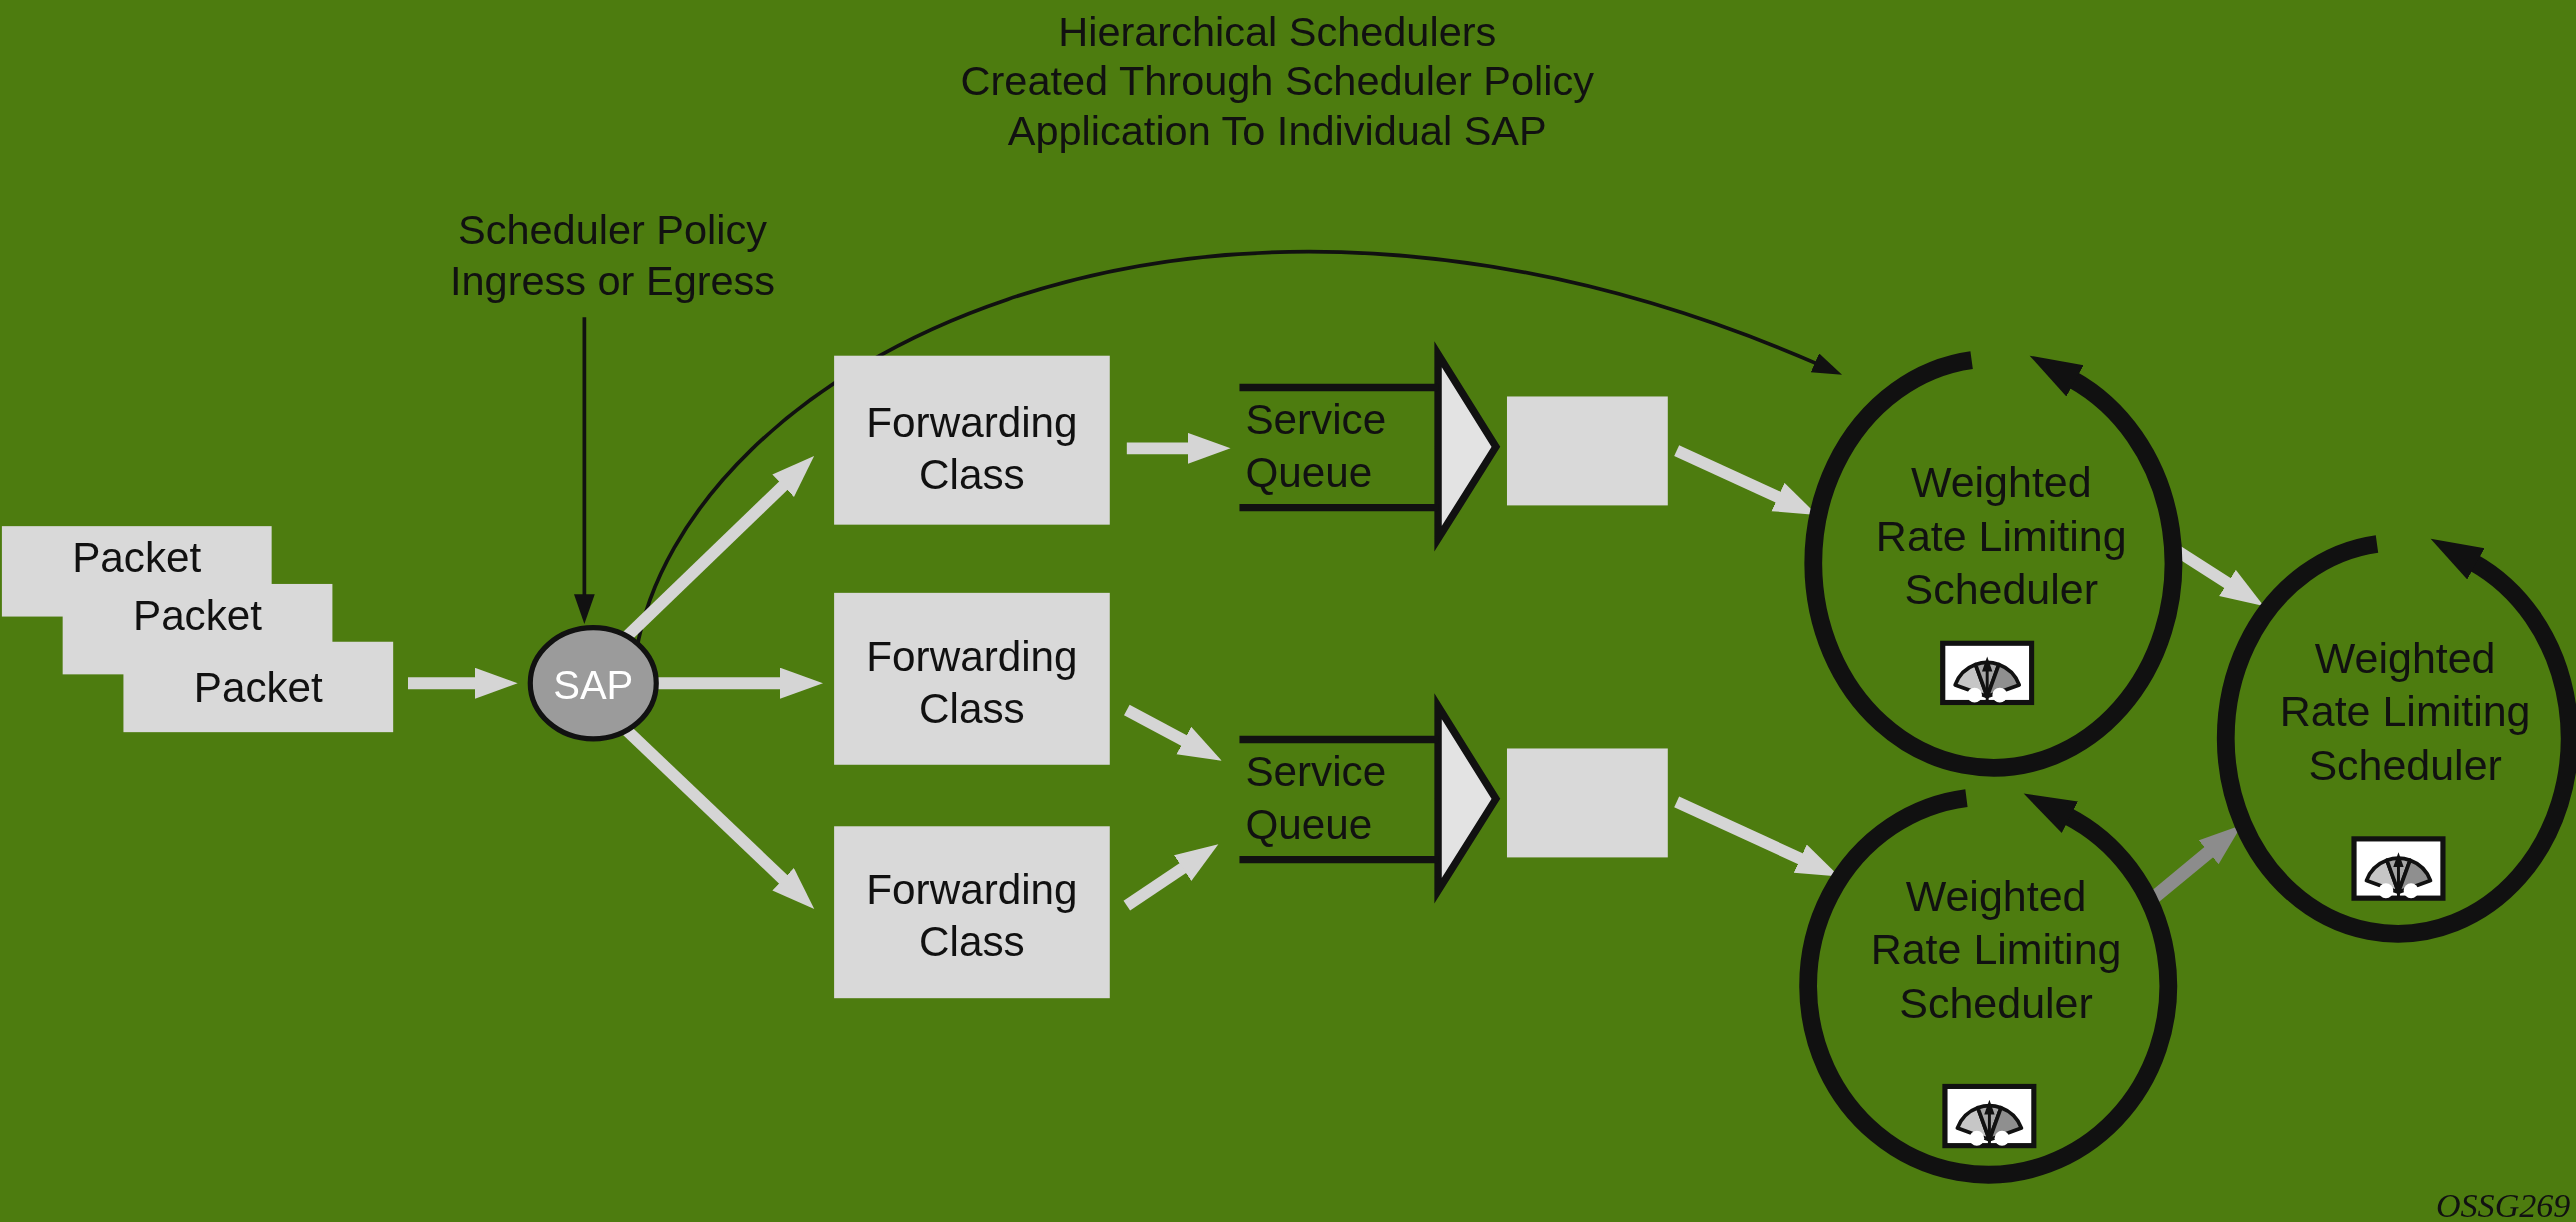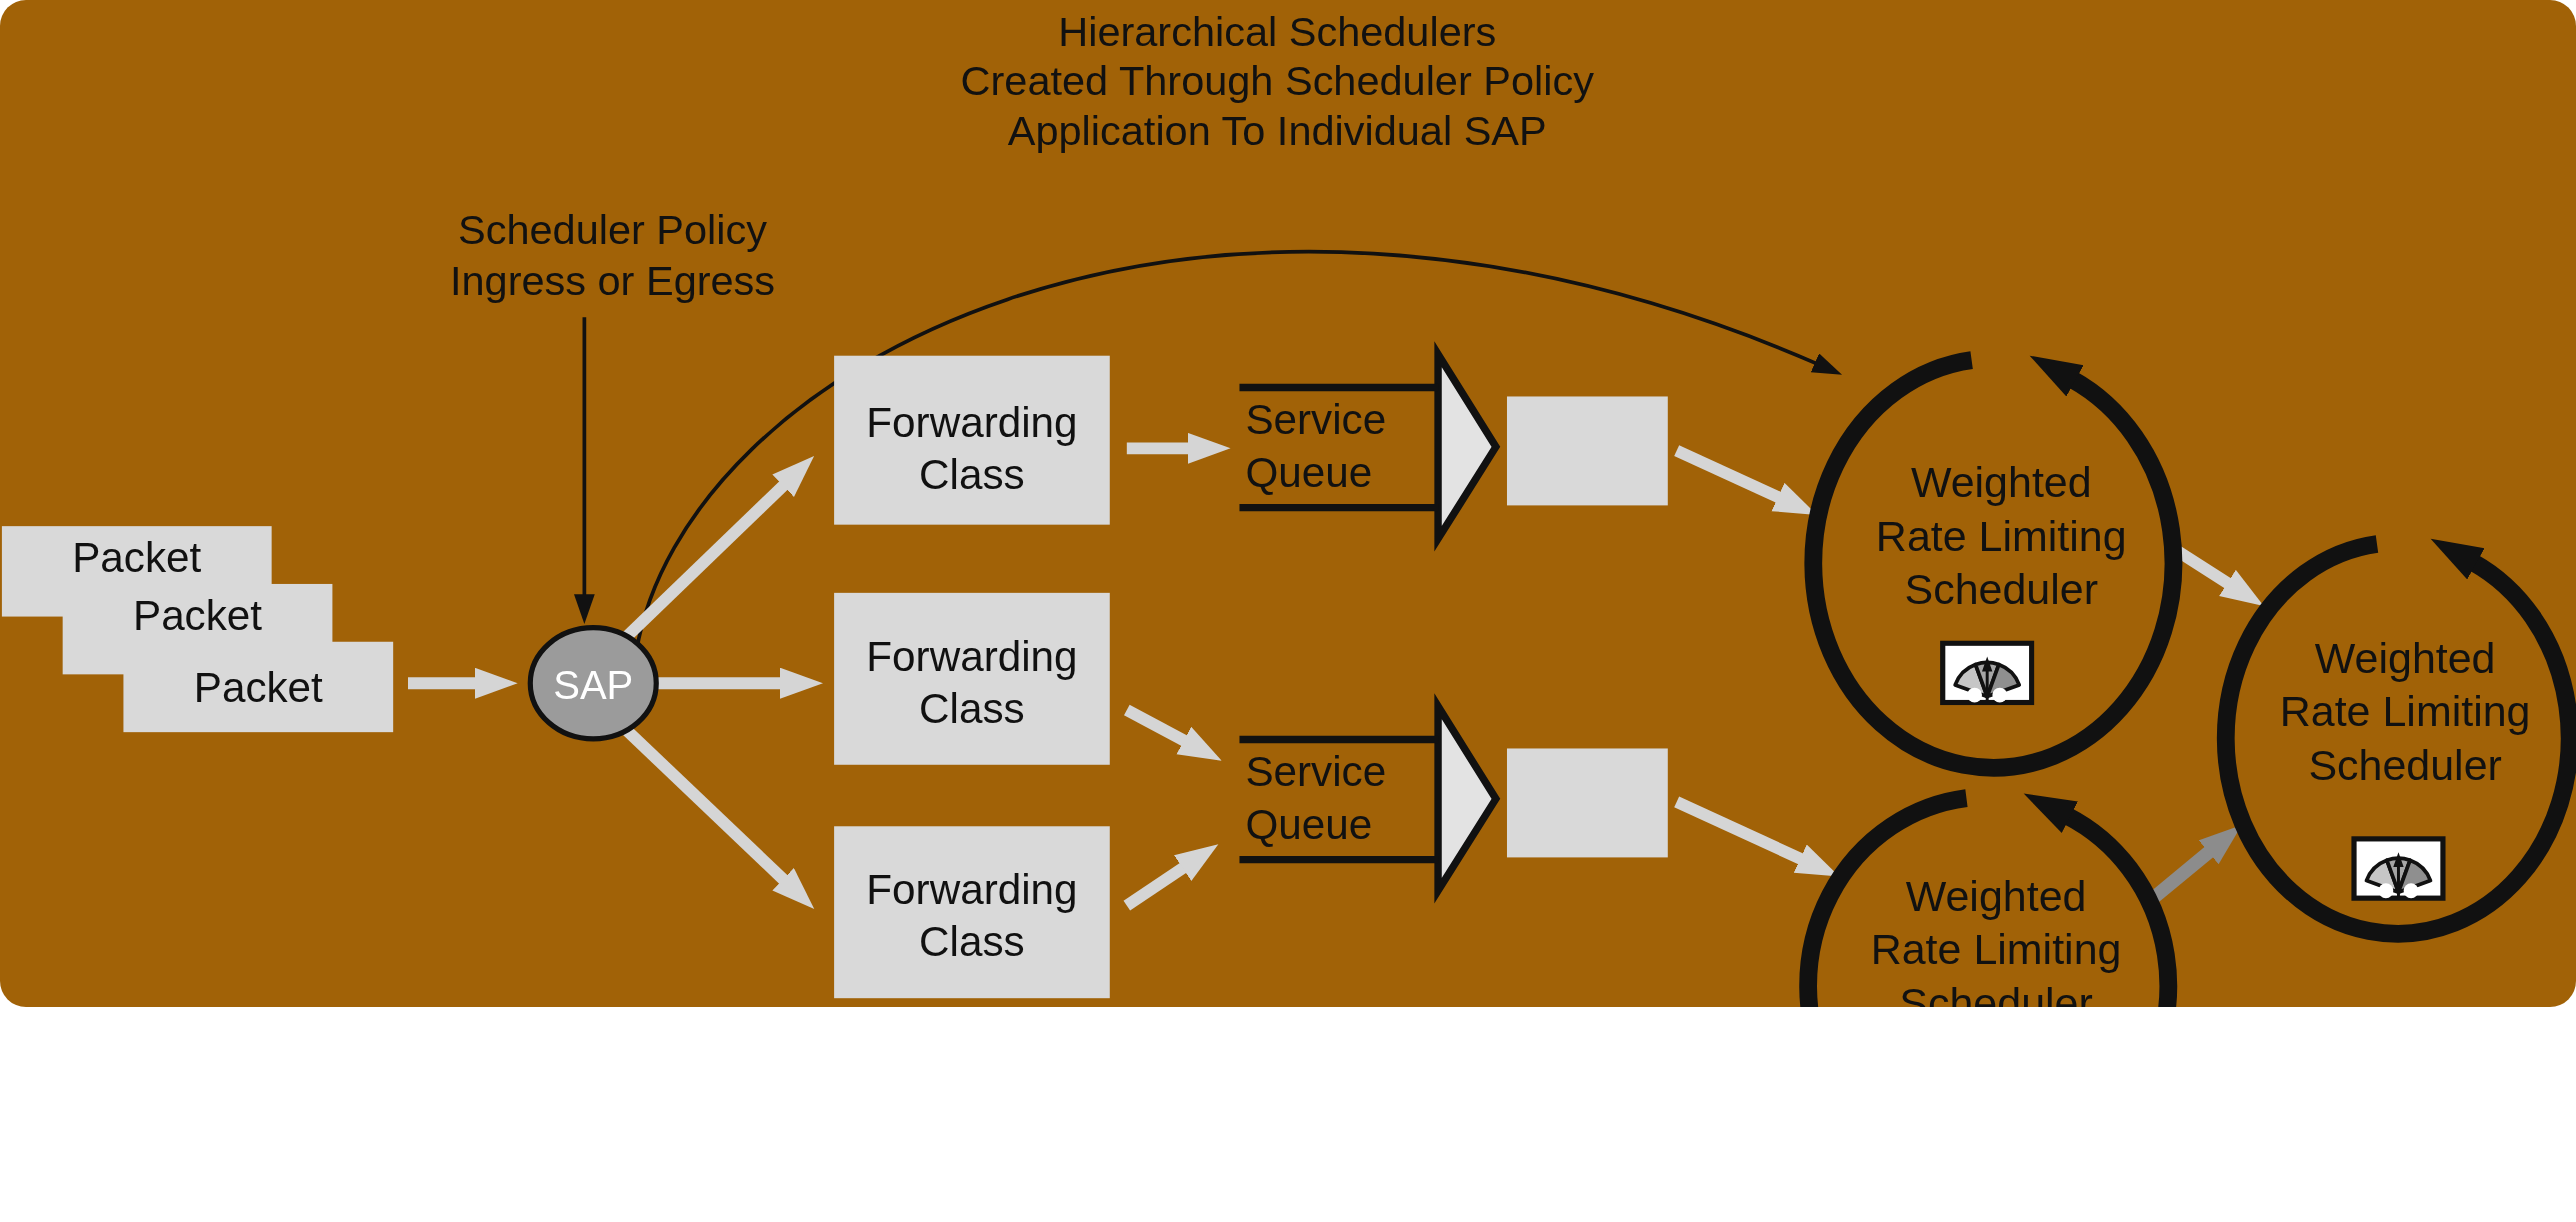--- a/index.html
+++ b/index.html
@@ -1,17 +1,17 @@
 <!DOCTYPE html>
 <html style="font-size:12px"><head>
 <meta charset="utf-8">
 <style>
   html,body{margin:0;padding:0;background:#ffffff;}
-  .canvas{position:relative;width:2576px;height:1007px;background:#a16207;overflow:hidden;
-          font-family:"Liberation Sans", sans-serif;border-radius:26px;}
+  .canvas{position:relative;width:2576px;height:1222px;background:#4d7c0f;overflow:hidden;
+          font-family:"Liberation Sans", sans-serif;}
   svg text{fill:#111111;}
   .lbl{font-size:56px;}
   .node-lbl{font-size:57px;}
   .ring-lbl{font-size:58px;}
   .sap-lbl{font-size:54px;fill:#ffffff;}
   .watermark{font-family:"Liberation Serif", serif;font-style:italic;font-size:46px;}
 </style>
 </head>
 <body>
 

